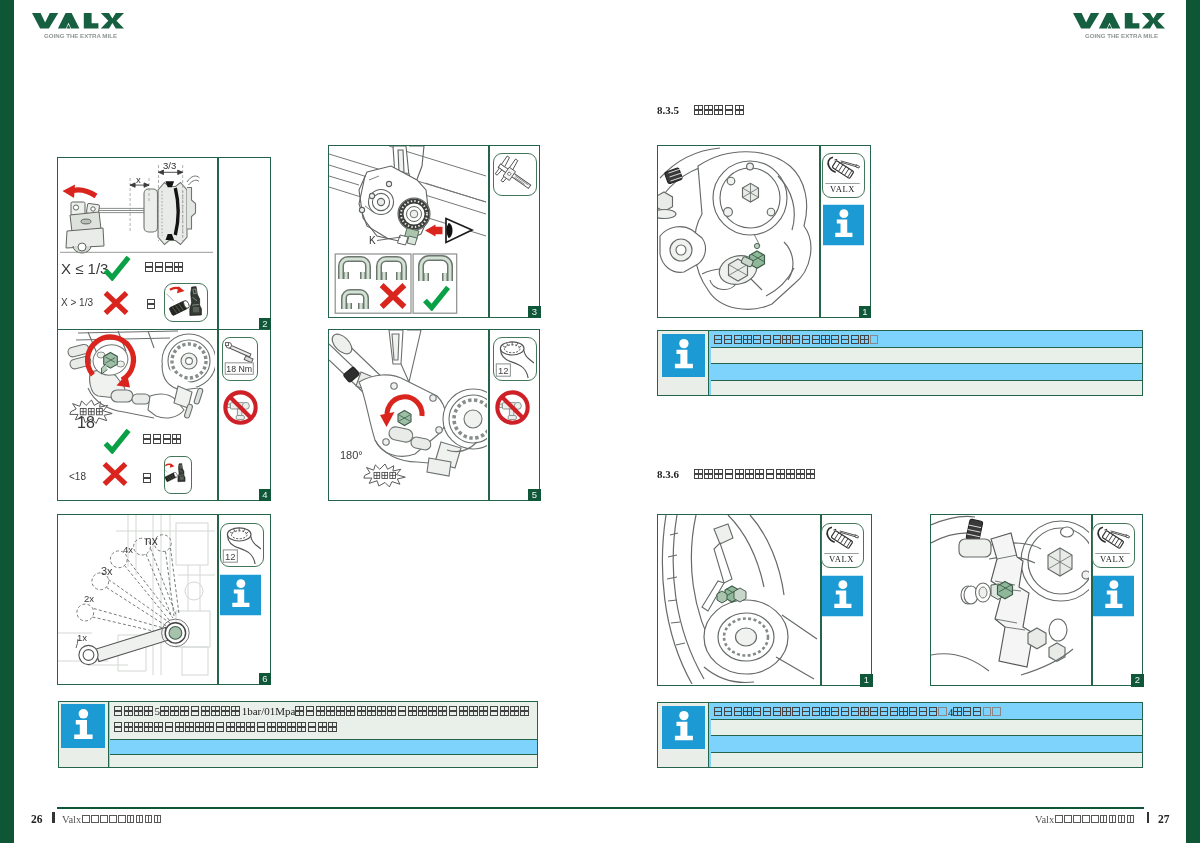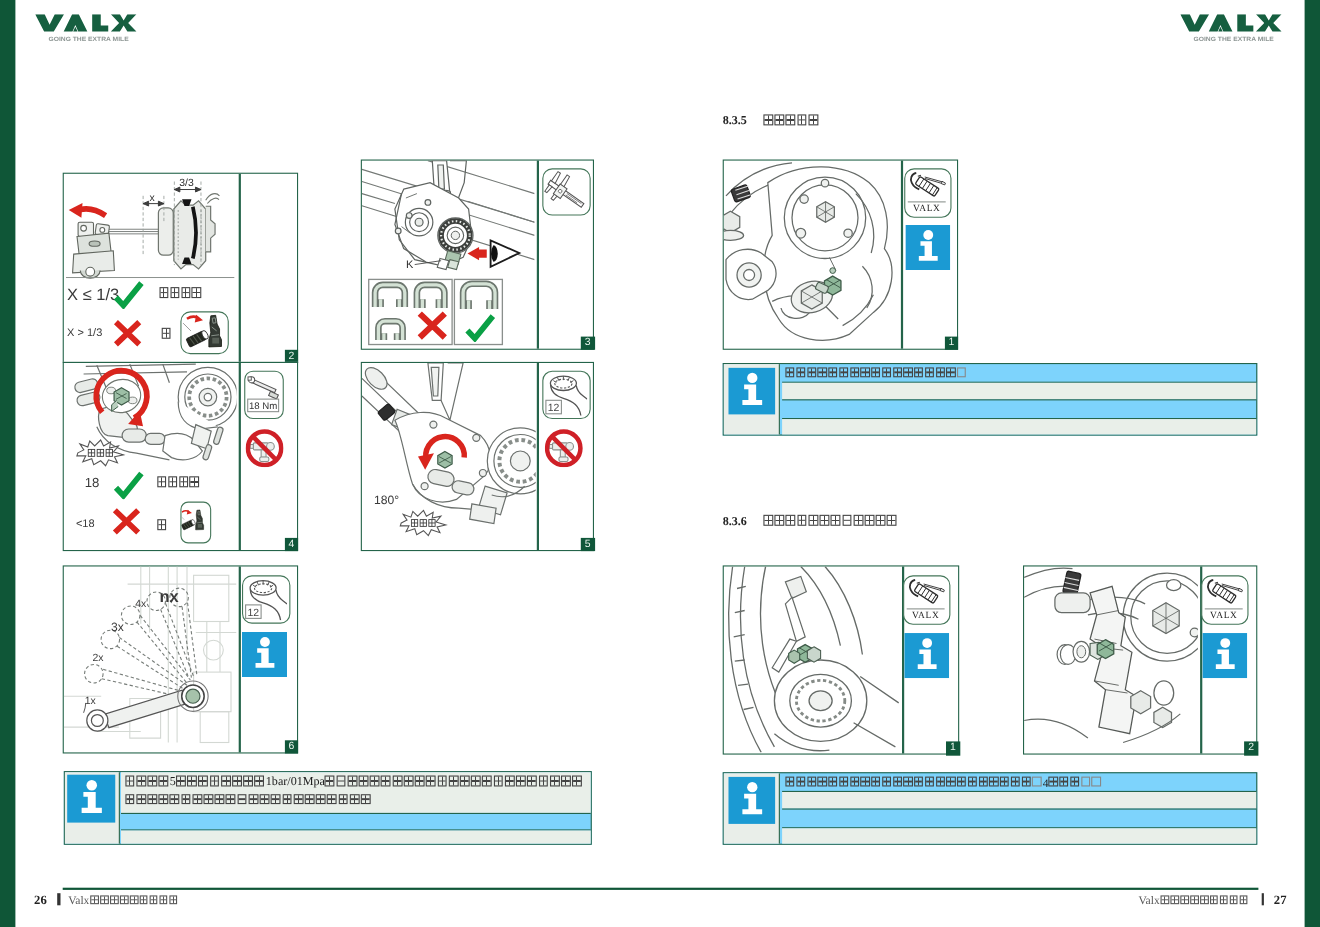--- a/index.html
+++ b/index.html
@@ -350,21 +350,21 @@
 <rect x="12.5" y="9.5" width="6.5" height="7"></rect>
             <path d="M12.5,13 h6.5 M15.7,9.5 v7"></path>
 <rect x="21.5" y="9.5" width="6.5" height="7"></rect>
             <path d="M21.5,13 h6.5 M24.7,9.5 v7"></path>
 <rect x="30.5" y="9.5" width="6.5" height="7"></rect>
             <path d="M30.5,13 h6.5 M33.7,9.5 v7"></path>
 </g>
         </g>
 </svg>
 
-<div class="t" style="left:19px;top:102px;font-size:12px">18</div>
+<div class="t" style="left:19px;top:84px;font-size:16px">18</div>
 <svg class="abs" style="left:45px;top:98px" width="28" height="26">
         <use href="#chk"></use>
       </svg>
 <div class="t kr" style="left:85px;top:103px;font-size:10.5px"><i class="k"></i><i class="k"></i><i class="k"></i><i class="k"></i></div>
 <div class="t" style="left:11px;top:141px;font-size:10px">&lt;18</div>
 <svg class="abs" style="left:43px;top:131px" width="28" height="26">
         <use href="#crx"></use>
       </svg>
 <div class="t kr" style="left:85px;top:142px;font-size:10.5px"><i class="k"></i></div>
 
@@ -482,21 +482,21 @@
 <circle cx="117.4" cy="117.9" r="10.2" fill="#fff" stroke="#444" stroke-width="1.4"></circle>
 <circle cx="117.4" cy="117.9" r="6.4" fill="#a6c2aa" stroke="#47604f" stroke-width="1.1"></circle>
 </g>
 <path d="M20,124 a30,30 0 0 1 -2,9" stroke="#555" stroke-width="0.9" fill="none"></path>
 </svg>
 
 <div class="t" style="left:19px;top:117px;font-size:9.5px">1x</div>
 <div class="t" style="left:26px;top:78px;font-size:9.5px">2x</div>
 <div class="t" style="left:43px;top:50px;font-size:11px">3x</div>
 <div class="t" style="left:65px;top:29px;font-size:9.5px">4x</div>
-<div class="t" style="left:87px;top:19px;font-size:15px;font-weight:bold">nx</div>
+<div class="t" style="left:87px;top:19px;font-size:12px;font-weight:normal">nx</div>
 
 <div class="frame" style="left:162px;top:8px;width:44px;height:44px">
         <svg width="40" height="40" viewBox="0 0 44 44">
           <use href="#w12"></use>
         </svg>
       </div>
 
 <svg class="abs" style="left:162px;top:58px" width="41" height="44" viewBox="0 0 44 44">
         <use href="#ibico"></use>
       </svg>

